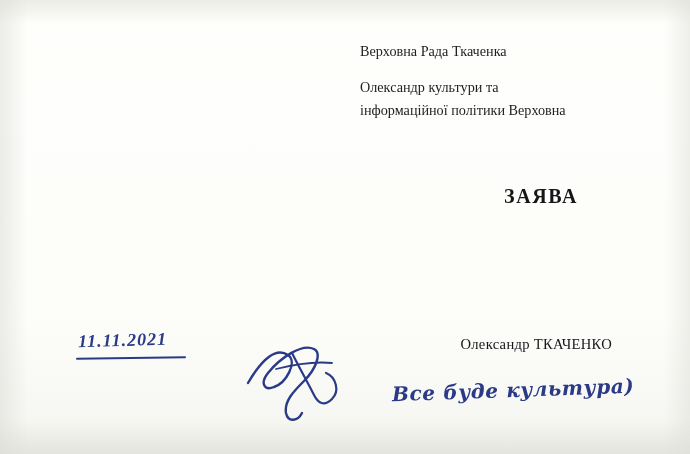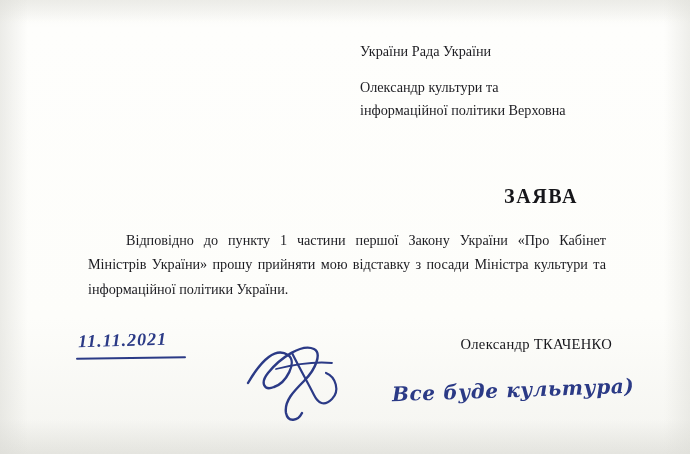--- a/index.html
+++ b/index.html
@@ -133,29 +133,28 @@
     font-family: "DejaVu Serif", serif;
     white-space: nowrap;
   }
 </style>
 </head>
 <body>
 
 <div id="page">
 
   <div class="addressee">
-    <div class="line">України Рада України</div>
+    <div class="line">Верховна Рада Ткаченка</div>
     <div class="gap"></div>
     <div class="line">Олександр культури та</div>
     <div class="line">інформаційної політики Верховна</div>
   </div>
 
   <div class="doc-title">ЗАЯВА</div>
 
-  <div class="body-text">Відповідно до пункту 1 частини першої Закону України «Про Кабінет Міністрів України» прошу прийняти мою відставку з посади Міністра культури та інформаційної політики України.</div>
 
   <div class="date-block">
     <span class="date-hand">11.11.2021</span>
   </div>
   <div class="date-underline"></div>
 
   <div class="signer-name">Олександр ТКАЧЕНКО</div>
 
   <div class="signature">
     <svg width="120" height="110" viewBox="0 0 120 110" fill="none" xmlns="http://www.w3.org/2000/svg">

